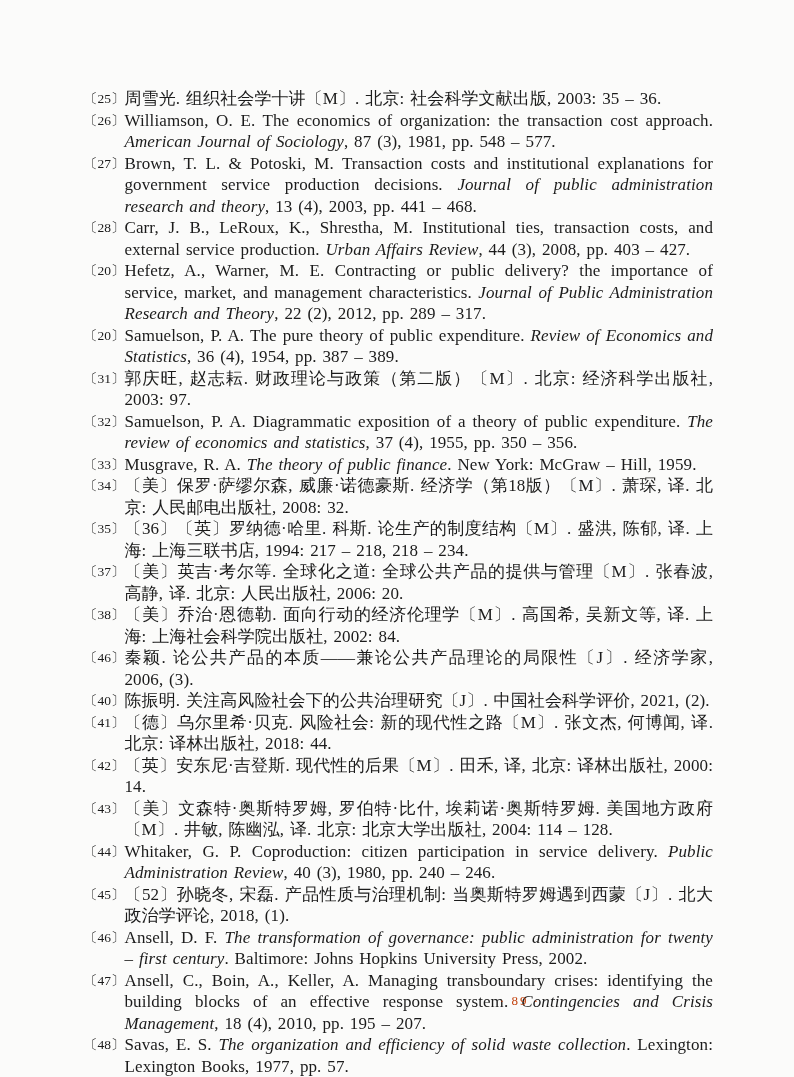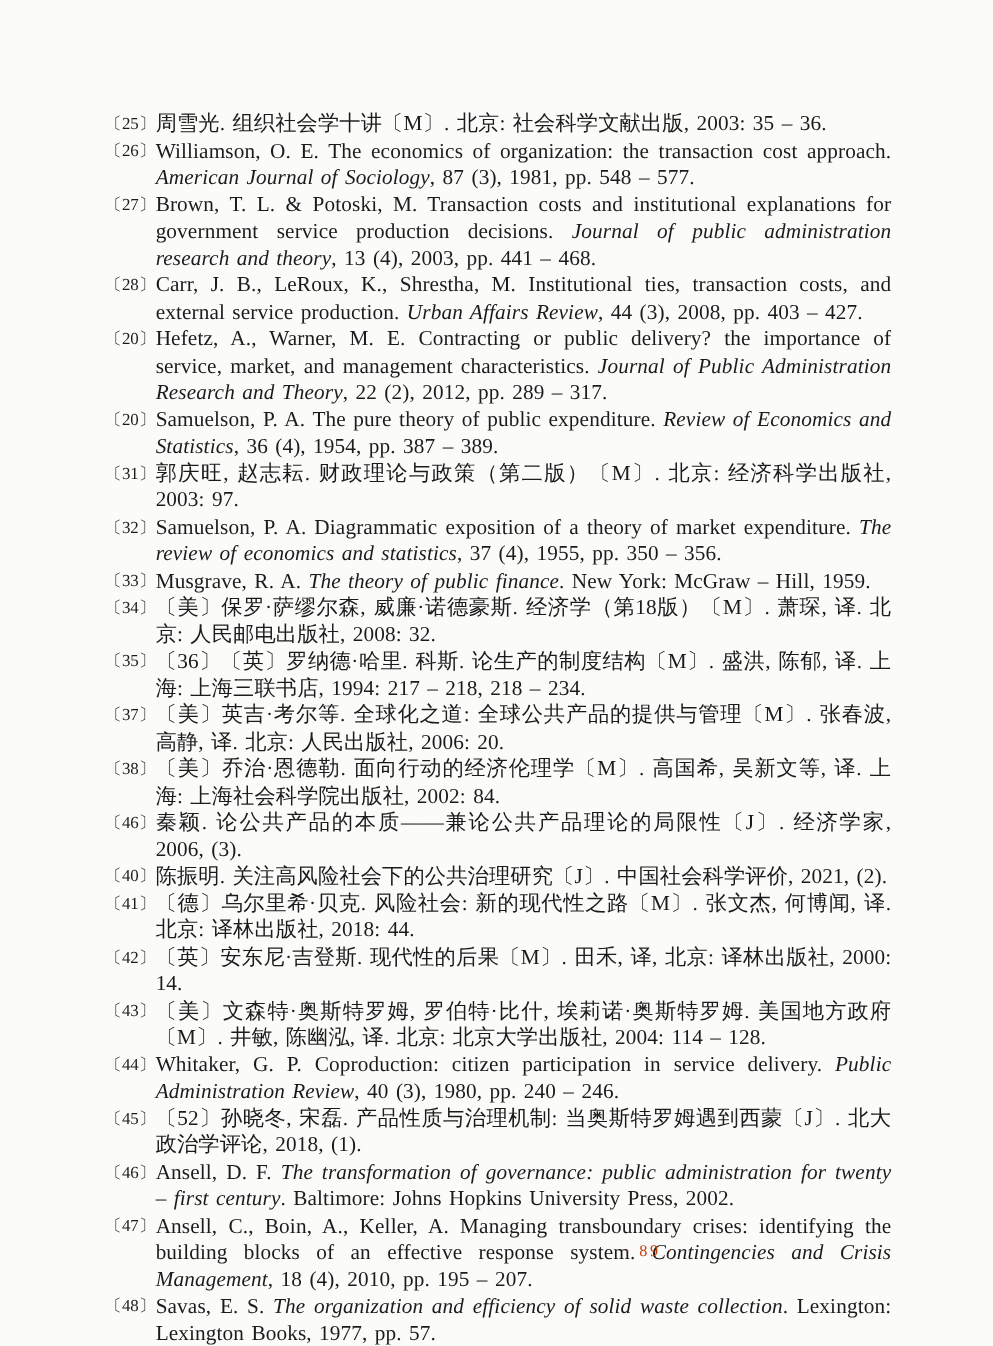--- a/index.html
+++ b/index.html
@@ -70,21 +70,21 @@
       <div class="ref">
         <span class="ref-num">〔20〕</span>
         <span class="ref-body"><span>Samuelson, P. A. The pure theory of public expenditure. </span><span class="it">Review of Economics and Statistics</span><span>, 36 (4), 1954, pp. 387 – 389.</span></span>
       </div>
       <div class="ref">
         <span class="ref-num">〔31〕</span>
         <span class="ref-body"><span>郭庆旺, 赵志耘. 财政理论与政策（第二版）〔M〕. 北京: 经济科学出版社, 2003: 97.</span></span>
       </div>
       <div class="ref">
         <span class="ref-num">〔32〕</span>
-        <span class="ref-body"><span>Samuelson, P. A. Diagrammatic exposition of a theory of market expenditure. </span><span class="it">The review of economics and statistics</span><span>, 37 (4), 1955, pp. 350 – 356.</span></span>
+        <span class="ref-body"><span>Samuelson, P. A. Diagrammatic exposition of a theory of public expenditure. </span><span class="it">The review of economics and statistics</span><span>, 37 (4), 1955, pp. 350 – 356.</span></span>
       </div>
       <div class="ref">
         <span class="ref-num">〔33〕</span>
         <span class="ref-body"><span>Musgrave, R. A. </span><span class="it">The theory of public finance</span><span>. New York: McGraw – Hill, 1959.</span></span>
       </div>
       <div class="ref">
         <span class="ref-num">〔34〕</span>
         <span class="ref-body"><span>〔美〕保罗·萨缪尔森, 威廉·诺德豪斯. 经济学（第18版）〔M〕. 萧琛, 译. 北京: 人民邮电出版社, 2008: 32.</span></span>
       </div>
       <div class="ref">

